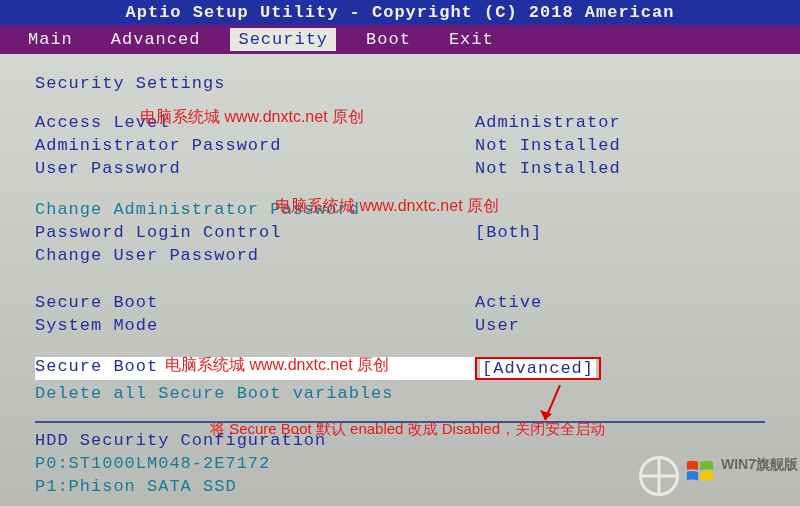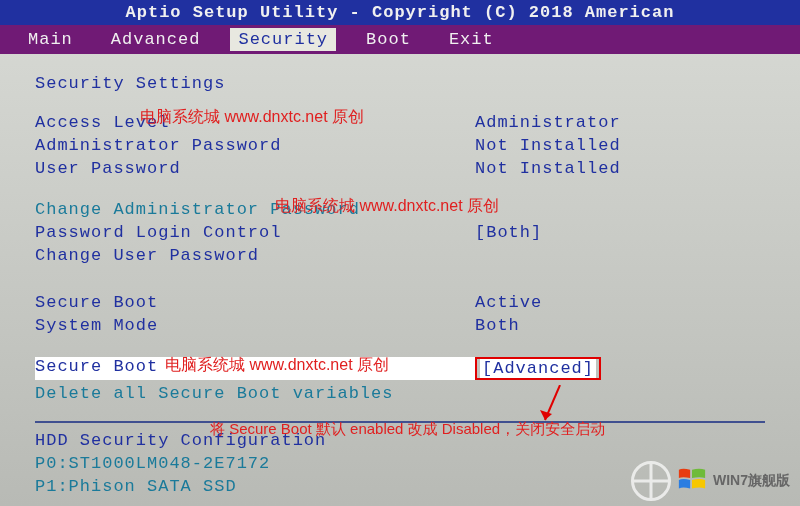--- a/index.html
+++ b/index.html
@@ -95,24 +95,23 @@
       pointer-events: none;
     }
     .logo {
       position: absolute;
       right: 0;
       bottom: 0;
       width: 200px;
       height: 50px;
       background: rgba(255,255,255,0.0);
       display: flex;
-      align-items: center;
       justify-content: flex-end;
       gap: 6px;
-      padding-right: 10px;
+      padding-right: 2px;
       font-family: sans-serif;
       letter-spacing: 0;
     }
     .win-globe {
       width: 40px; height: 40px;
       border: 3px solid #fff;
       border-radius: 50%;
       position: relative;
       opacity: 0.7;
     }
@@ -168,21 +167,21 @@
   </div>
 
   <div style="height:24px"></div>
 
   <div class="row">
     <span class="label">Secure Boot</span>
     <span class="value">Active</span>
   </div>
   <div class="row">
     <span class="label">System Mode</span>
-    <span class="value">Both</span>
+    <span class="value">User</span>
   </div>
 
   <div style="height:18px"></div>
 
   <div class="selected-row">
     <span class="label">Secure Boot</span>
     <span class="red-box">
       <span class="selected-value">[Advanced]</span>
     </span>
   </div>

